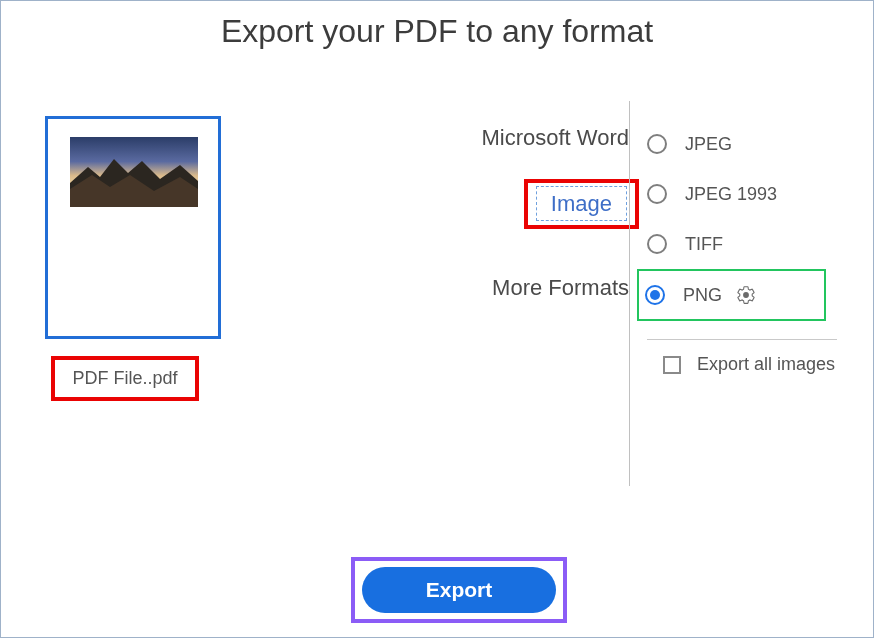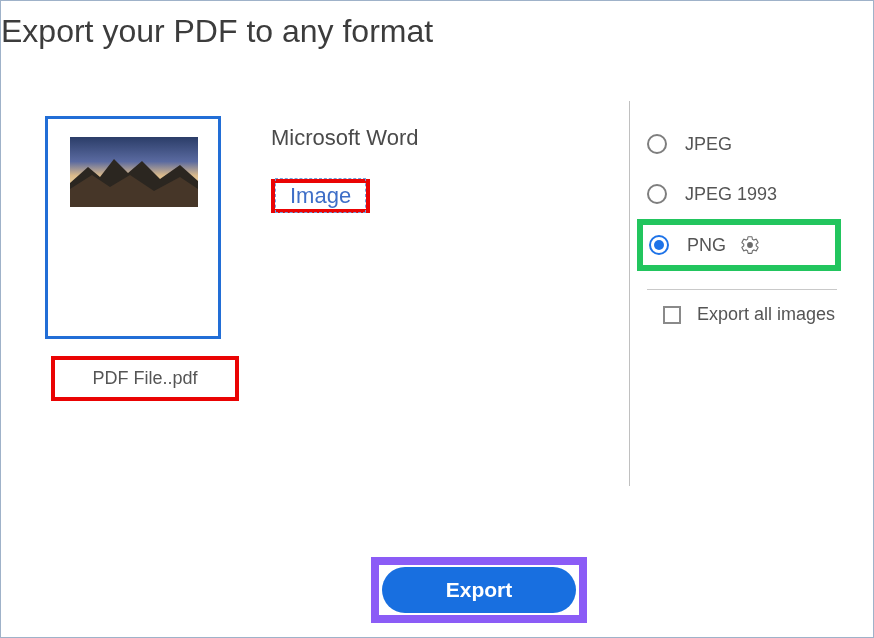--- a/index.html
+++ b/index.html
@@ -7,21 +7,21 @@
   body {
     width:874px; height:638px;
     font-family: "Segoe UI", Arial, sans-serif;
     background:#fff;
     border:1px solid #9fb2c9;
     color:#3a3a3a;
     position:relative;
   }
   .title {
     width:100%;
-    text-align:left;
+    text-align:center;
     font-size:32px;
     font-weight:400;
     color:#3c3c3c;
     padding-top:12px;
   }
   
   .preview {
     position:absolute;
     left:44px; top:115px;
     width:176px; height:223px;
@@ -31,42 +31,43 @@
   .landscape {
     position:absolute;
     left:22px; top:18px;
     width:128px; height:70px;
     overflow:hidden;
   }
   .landscape svg { display:block; }
   .filename-box {
     position:absolute;
     left:50px; top:355px;
-    width:188px; height:45px;
+    width:148px; height:45px;
     border:4px solid #ea0303;
     display:flex; align-items:center; justify-content:center;
   }
   .filename-text { font-size:18px; color:#555; }
 
   
   .formats {
     position:absolute;
-    left:270px; top:108px;
+    left:288px; top:108px;
     width:350px;
+    text-align:right;
   }
   .fmt-item {
     font-size:22px;
     color:#4a4a4a;
     padding:16px 10px 16px 0;
     cursor:pointer;
   }
   .fmt-image-wrap {
     display:inline-block;
     border:4px solid #ea0303;
-    padding:0;
+    padding:8px;
     margin-top:6px;
     margin-bottom:24px;
   }
   .fmt-image-inner {
     border:1px dashed #6fa0de;
     padding:4px 14px;
     font-size:22px;
     color:#3e6ec7;
   }
   .formats .image-row { padding:6px 0 6px 0; }
@@ -102,26 +103,26 @@
   .radio.selected { border-color:#1e73e8; }
   .radio.selected::after {
     content:"";
     position:absolute;
     left:3px; top:3px;
     width:10px; height:10px;
     background:#1e73e8;
     border-radius:50%;
   }
   .png-box {
-    border:6px solid #22c55e;
+    border:2px solid #22c55e;
     display:flex; align-items:center;
     height:52px;
     margin-left:-10px;
     padding-left:6px;
-    width:204px;
+    width:189px;
   }
   .png-box .radio-row { height:auto; }
   .gear { margin-left:14px; display:flex; align-items:center; }
   .hr-sub {
     border:none; border-top:1px solid #c9c9c9;
     margin:18px 0 14px 0; width:190px;
   }
   .check-row {
     display:flex; align-items:center;
     font-size:18px; color:#555;
@@ -130,23 +131,23 @@
   }
   .checkbox {
     width:18px; height:18px;
     border:2px solid #8a8a8a;
     margin-right:16px;
   }
 
   
   .export-box {
     position:absolute;
-    left:370px; top:556px;
+    left:350px; top:556px;
     width:216px; height:66px;
-    border:8px solid #8b5cf6;
+    border:4px solid #8b5cf6;
     display:flex; align-items:center; justify-content:center;
   }
   .export-btn {
     width:194px; height:46px;
     background:#186fe0;
     border:none;
     border-radius:24px;
     color:#fff;
     font-size:21px;
     font-weight:600;
@@ -179,32 +180,37 @@
   <span class="filename-text">PDF File..pdf</span>
 </div>
 
 <div class="formats">
   <div class="fmt-item">Microsoft Word</div>
   <div class="fmt-item image-row">
     <span class="fmt-image-wrap">
       <span class="fmt-image-inner">Image</span>
     </span>
   </div>
+  <div class="fmt-item">More Formats</div>
 </div>
 
 <div class="vrule"></div>
 
 <div class="subopts">
   <div class="radio-row">
     <span class="radio"></span>
     <span>JPEG</span>
   </div>
   <div class="radio-row">
     <span class="radio"></span>
     <span>JPEG 1993</span>
+  </div>
+  <div class="radio-row">
+    <span class="radio"></span>
+    <span>TIFF</span>
   </div>
   <div class="png-box">
     <div class="radio-row">
       <span class="radio selected"></span>
       <span>PNG</span>
       <span class="gear">
         <svg width="20" height="20" viewBox="0 0 24 24" fill="#6b6b6b">
           <path d="M12 8.5A3.5 3.5 0 1 0 12 15.5 3.5 3.5 0 1 0 12 8.5Z"></path>
           <path d="M19.4 13c.04-.33.07-.66.07-1s-.03-.67-.07-1l2.11-1.65c.19-.15.24-.42.12-.64l-2-3.46c-.12-.22-.39-.3-.61-.22l-2.49 1c-.52-.4-1.08-.73-1.69-.98l-.38-2.65C14.42 2.18 14.22 2 13.98 2h-4c-.24 0-.44.18-.47.4l-.38 2.65c-.61.25-1.17.58-1.69.98l-2.49-1c-.22-.08-.49 0-.61.22l-2 3.46c-.12.22-.07.49.12.64L4.57 11c-.04.33-.07.66-.07 1s.03.67.07 1l-2.11 1.65c-.19.15-.24.42-.12.64l2 3.46c.12.22.39.3.61.22l2.49-1c.52.4 1.08.73 1.69.98l.38 2.65c.03.22.23.4.47.4h4c.24 0 .44-.18.47-.4l.38-2.65c.61-.25 1.17-.58 1.69-.98l2.49 1c.22.08.49 0 .61-.22l2-3.46c.12-.22.07-.49-.12-.64L19.4 13Z" fill="none" stroke="#6b6b6b" stroke-width="1.3"></path>
         </svg>

